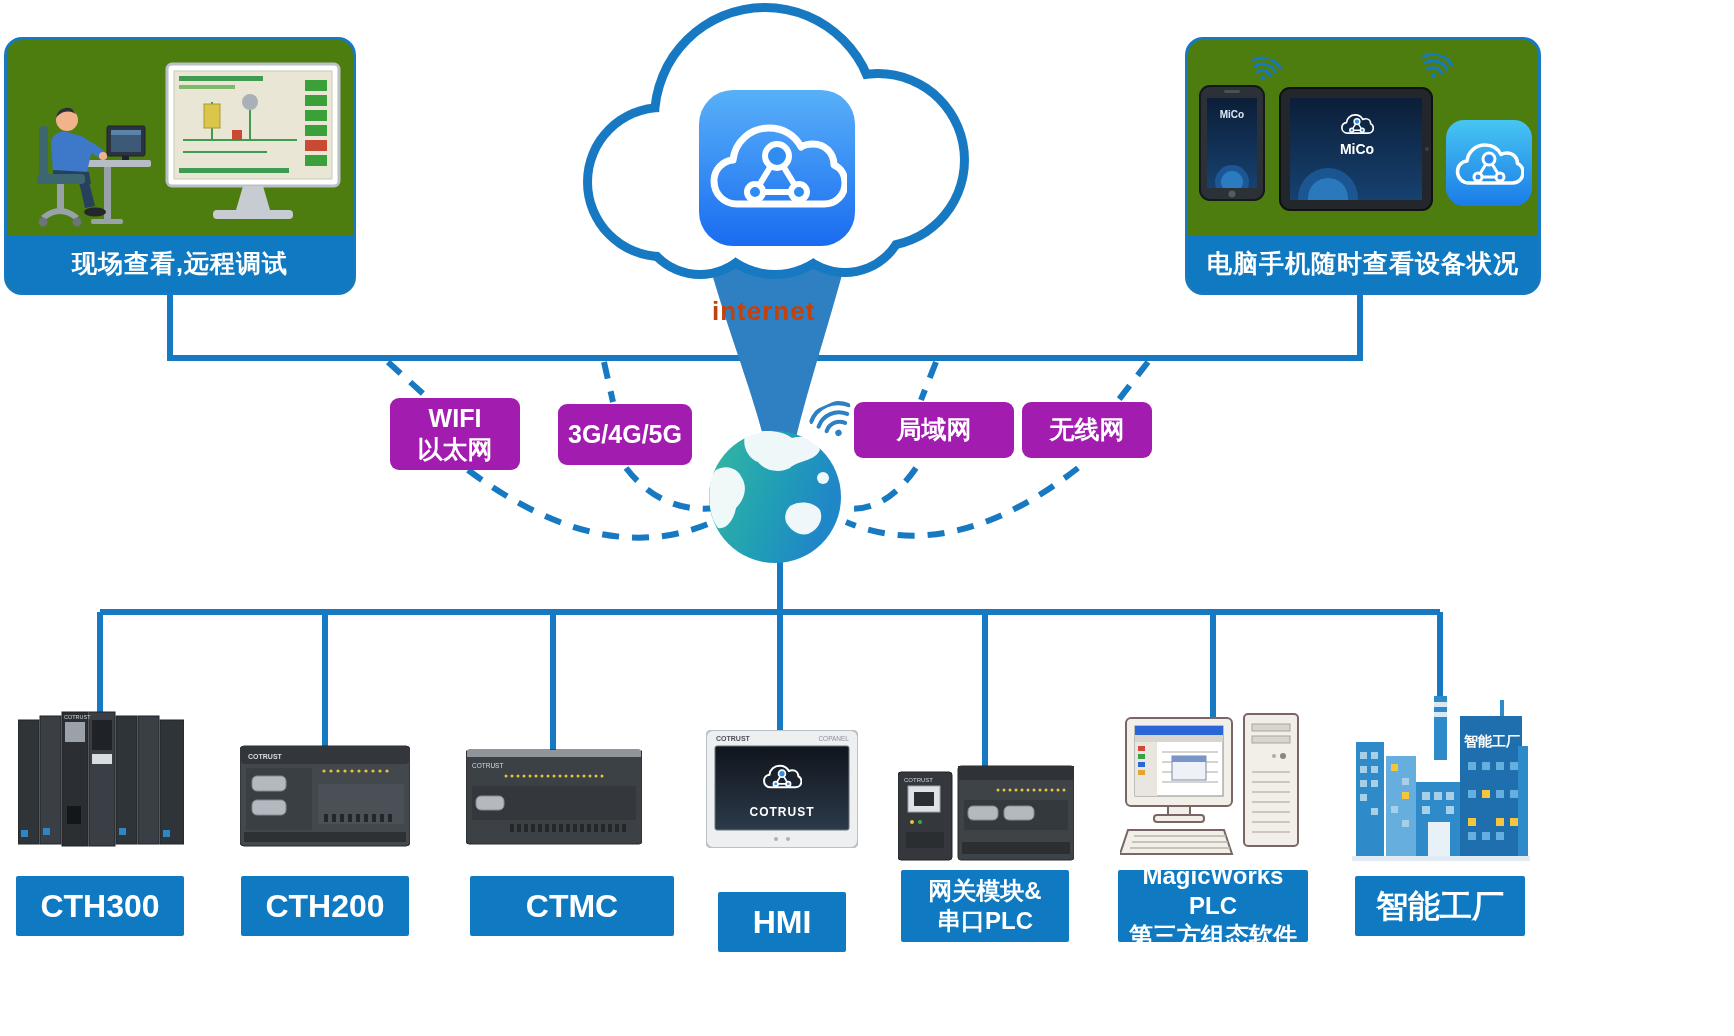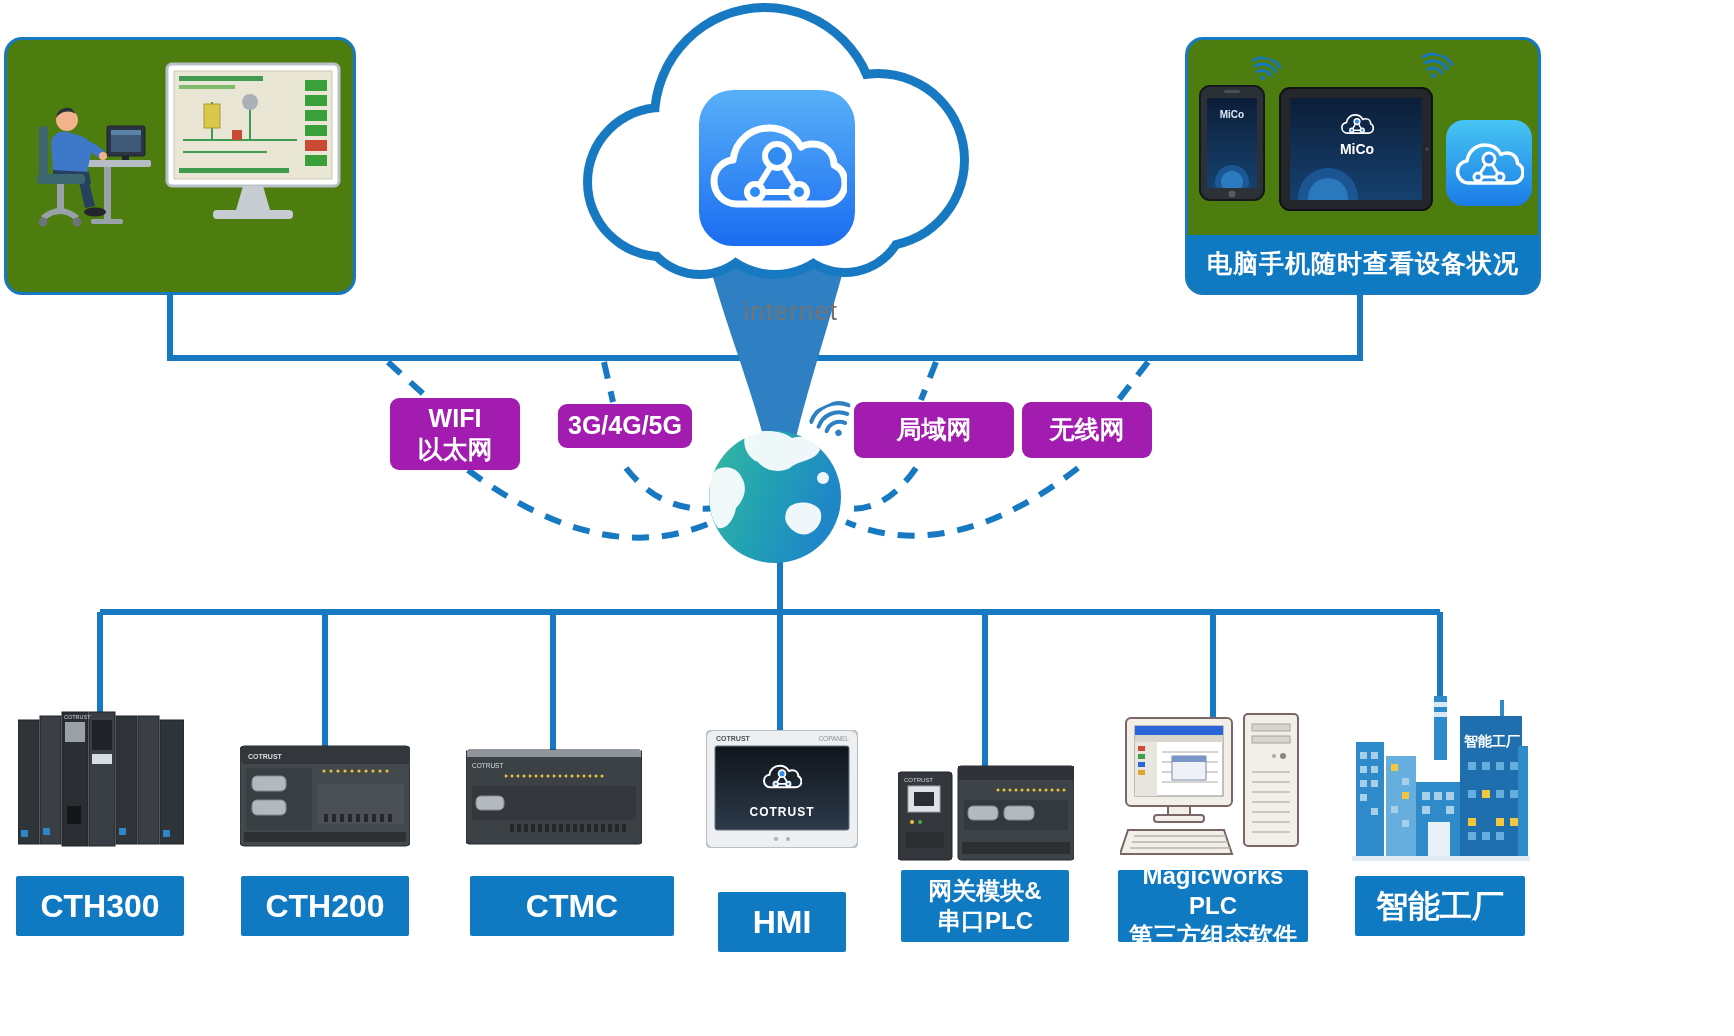--- a/index.html
+++ b/index.html
@@ -9,21 +9,21 @@
   .abs{position:absolute}
   .card{position:absolute;background:#4d7c0f;border:3px solid #1779c2;border-radius:18px;overflow:hidden}
   .card-caption{position:absolute;left:0;right:0;bottom:0;height:57px;background:#0f79c2;color:#fff;
     font-size:25px;font-weight:bold;display:flex;align-items:center;justify-content:center;letter-spacing:1px}
   .nnode{position:absolute;background:#a21caf;border-radius:9px;color:#fff;font-weight:bold;
     display:flex;flex-direction:column;align-items:center;justify-content:center;text-align:center;
     line-height:1.25;font-size:25px}
   .plabel{position:absolute;background:#0f79c2;color:#fff;font-weight:bold;display:flex;flex-direction:column;
     align-items:center;justify-content:center;text-align:center;line-height:1.25;font-size:32px;border-radius:2px}
   .plabel.two{font-size:24px}
-  .internet{position:absolute;color:#737373;font-size:26px;font-weight:normal;letter-spacing:1px;text-align:right}
+  .internet{position:absolute;color:#c2410c;font-size:26px;font-weight:bold;letter-spacing:1px;text-align:left}
   svg{display:block}
   svg text{font-family:"Liberation Sans",sans-serif}
 </style>
 </head>
 <body>
 
 <svg width="0" height="0" style="position:absolute" aria-hidden="true">
   <defs>
     <symbol id="cloudGlyph" viewBox="0 0 140 100">
       <path d="M30 88 C17 88 7 78 7 65 C7 54 15 45 26 44 C28 26 43 12 62 12 C76 12 88 19 94 31 C97 29 102 28 106 28 C118 28 127 37 127 49 C134 52 138 59 138 67 C138 79 129 88 117 88 Z" fill="none" stroke="#ffffff" stroke-width="7" stroke-linejoin="round"></path>
@@ -175,20 +175,21 @@
         <path d="M46 130 L82 132 L84 144 L46 142 Z" fill="#27405f"></path>
         <path d="M80 134 L88 166 L78 168 L72 142 Z" fill="#27405f"></path>
         <ellipse cx="88" cy="172" rx="11" ry="4.5" fill="#23272c"></ellipse>
         <rect x="30" y="134" width="48" height="10" rx="4" fill="#3c6670"></rect>
         <rect x="50" y="144" width="7" height="28" fill="#9aa2a9"></rect>
         <path d="M36 178 Q53 164 70 178" stroke="#9aa2a9" stroke-width="6" fill="none"></path>
         <circle cx="36" cy="182" r="4.5" fill="#6d7479"></circle>
           <circle cx="70" cy="182" r="4.5" fill="#6d7479"></circle>
       </g>
     </svg>
+    <div class="card-caption">现场查看,远程调试</div>
   </div>
 
   <div class="card" style="left:1185px;top:37px;width:356px;height:258px">
     <svg width="356" height="201" viewBox="0 0 356 201">
       <defs>
         <linearGradient id="scrA" x1="0" y1="0" x2="0" y2="1">
           <stop offset="0" stop-color="#0c1e38"></stop>
             <stop offset="1" stop-color="#16416f"></stop>
         </linearGradient>
         <linearGradient id="gIcon2" x1="0" y1="0" x2="0" y2="1">
@@ -238,21 +239,21 @@
         <use href="#cloudGlyph" x="266" y="99" width="70" height="50"></use>
       </g>
     </svg>
     <div class="card-caption">电脑手机随时查看设备状况</div>
   </div>
 
   <div class="nnode" style="left:390px;top:398px;width:130px;height:72px">
     <span>WIFI</span>
     <span>以太网</span>
   </div>
-  <div class="nnode" style="left:558px;top:404px;width:134px;height:44px">
+  <div class="nnode" style="left:558px;top:404px;width:134px;height:61px">
     <span>3G/4G/5G</span>
   </div>
   <div class="nnode" style="left:854px;top:402px;width:160px;height:56px">
     <span>局域网</span>
   </div>
   <div class="nnode" style="left:1022px;top:402px;width:130px;height:56px">
     <span>无线网</span>
   </div>
 
   <svg class="abs" style="left:18px;top:710px" width="166" height="140" viewBox="0 0 166 140">

